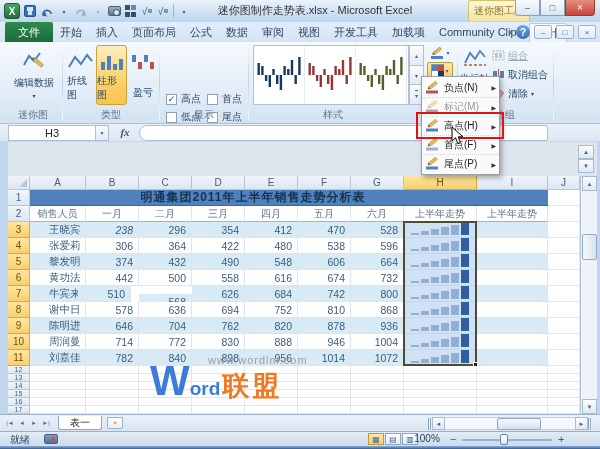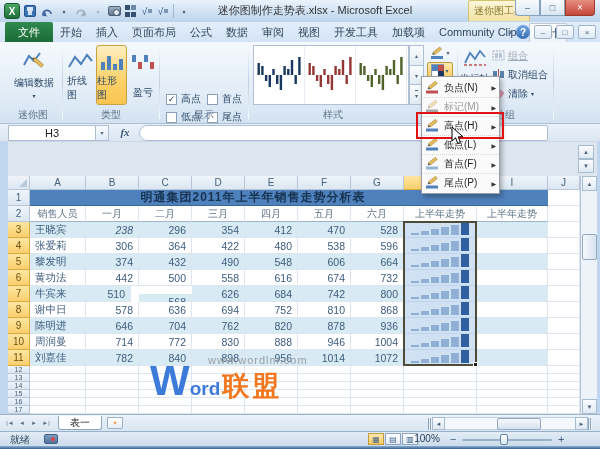--- a/index.html
+++ b/index.html
@@ -91,21 +91,21 @@
 .hcell{position:absolute;background:linear-gradient(#eff4fa,#dce7f2);border-right:1px solid #b7c7d9;border-bottom:1px solid #b7c7d9;
   font-size:10px;color:#45617f;display:flex;align-items:center;justify-content:center;overflow:hidden;}
 .hcell.sel{background:linear-gradient(#fde6a2,#f9cf6e);border-color:#dca93f;color:#6b5312;}
 .hcell.tiny{font-size:7px;}
 .corner{background:linear-gradient(#f0f4f9,#dde7f2);position:relative;}
 .corner:after{content:"";position:absolute;right:2px;bottom:2px;border-left:8px solid transparent;border-bottom:8px solid #b7c9da;}
 .cell{position:absolute;background:#fff;border-right:1px solid #dde6f0;border-bottom:1px solid #dde6f0;
   font-size:10.5px;color:#3c5c7e;display:flex;align-items:center;overflow:hidden;}
 .cell.alt{background:#d8eaf4;}
 .cell.num{justify-content:flex-end;padding-right:5px;}
-.cell.nm{padding-left:5px;}
+.cell.nm{padding-left:19px;}
 .cell.hdr{justify-content:center;color:#5c7186;font-size:10px;border-bottom:1px solid #9eb4cc;}
 .titlecell{position:absolute;background:#4f81bd;border-bottom:1px solid #3c6898;display:flex;align-items:center;}
 .titlecell span{display:block;width:446px;text-align:center;font-size:12px;font-weight:bold;color:#16324f;letter-spacing:1px;}
 .spark{position:absolute;background:#cfe1f3;border-right:1px solid #c3d5e8;border-bottom:1px solid #c3d5e8;
   display:flex;align-items:flex-end;gap:2px;padding:0 0 2px 7px;}
 .spark b{display:block;width:8px;background:#8fb0d4;}
 .spark b.hi{background:#2f5f9e;}
 .selbox{position:absolute;border:2px solid #4c4c39;pointer-events:none;z-index:5;}
 .fillh{position:absolute;width:5px;height:5px;background:#1c1c1c;border:1px solid #fff;z-index:6;}
 .wm{position:absolute;left:142px;top:178px;z-index:4;pointer-events:none;}
@@ -773,31 +773,20 @@
             <g transform="rotate(-38 8 5)">
               <rect x="3.4" y="3.6" width="8.8" height="2.9" fill="#e7bd5c" stroke="#97762a" stroke-width="0.5"></rect>
               <polygon points="3.4,3.6 1.2,5.1 3.4,6.5" fill="#555"></polygon>
             </g>
           </svg></span>
         <span>高点(H)</span>
         <span class="arr">▶</span>
       </div>
       <div class="mitem">
         <span><svg width="16" height="14">
-            <rect x="1" y="10.5" width="12" height="3" fill="#4f81bd"></rect>
-            <g transform="rotate(-38 8 5)">
-              <rect x="3.4" y="3.6" width="8.8" height="2.9" fill="#e7bd5c" stroke="#97762a" stroke-width="0.5"></rect>
-              <polygon points="3.4,3.6 1.2,5.1 3.4,6.5" fill="#555"></polygon>
-            </g>
-          </svg></span>
-        <span>低点(L)</span>
-        <span class="arr">▶</span>
-      </div>
-      <div class="mitem">
-        <span><svg width="16" height="14">
             <rect x="1" y="10.5" width="12" height="3" fill="#95b3d7"></rect>
             <g transform="rotate(-38 8 5)">
               <rect x="3.4" y="3.6" width="8.8" height="2.9" fill="#e7bd5c" stroke="#97762a" stroke-width="0.5"></rect>
               <polygon points="3.4,3.6 1.2,5.1 3.4,6.5" fill="#555"></polygon>
             </g>
           </svg></span>
         <span>首点(F)</span>
         <span class="arr">▶</span>
       </div>
       <div class="mitem">

